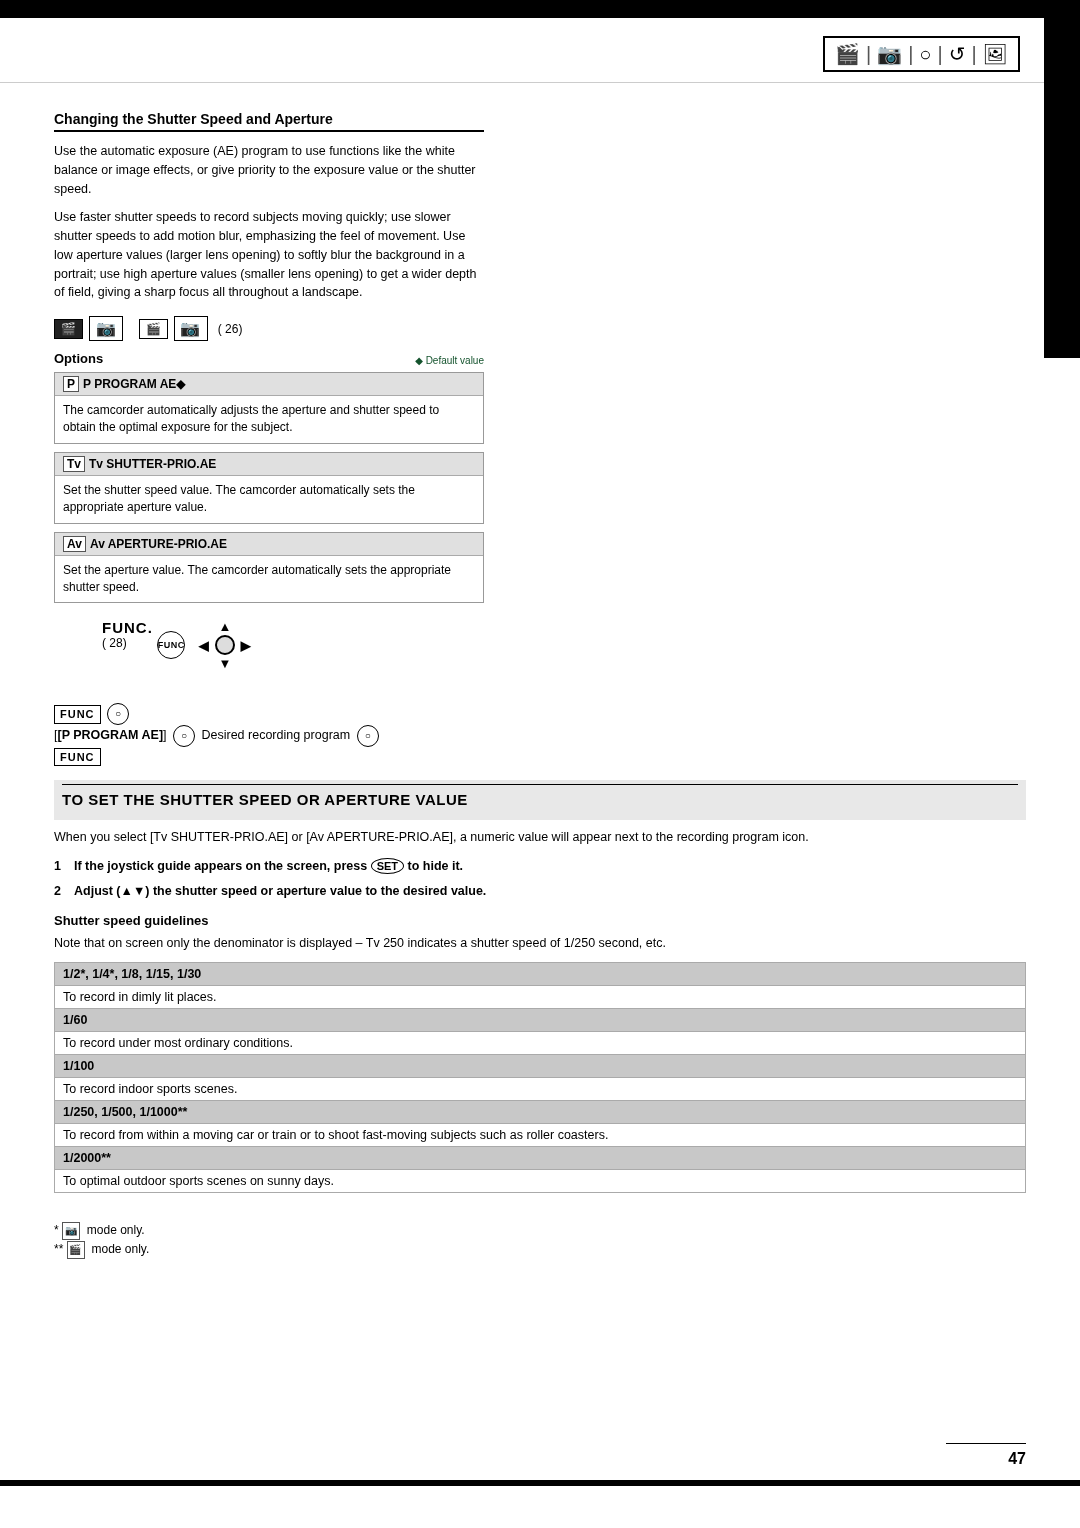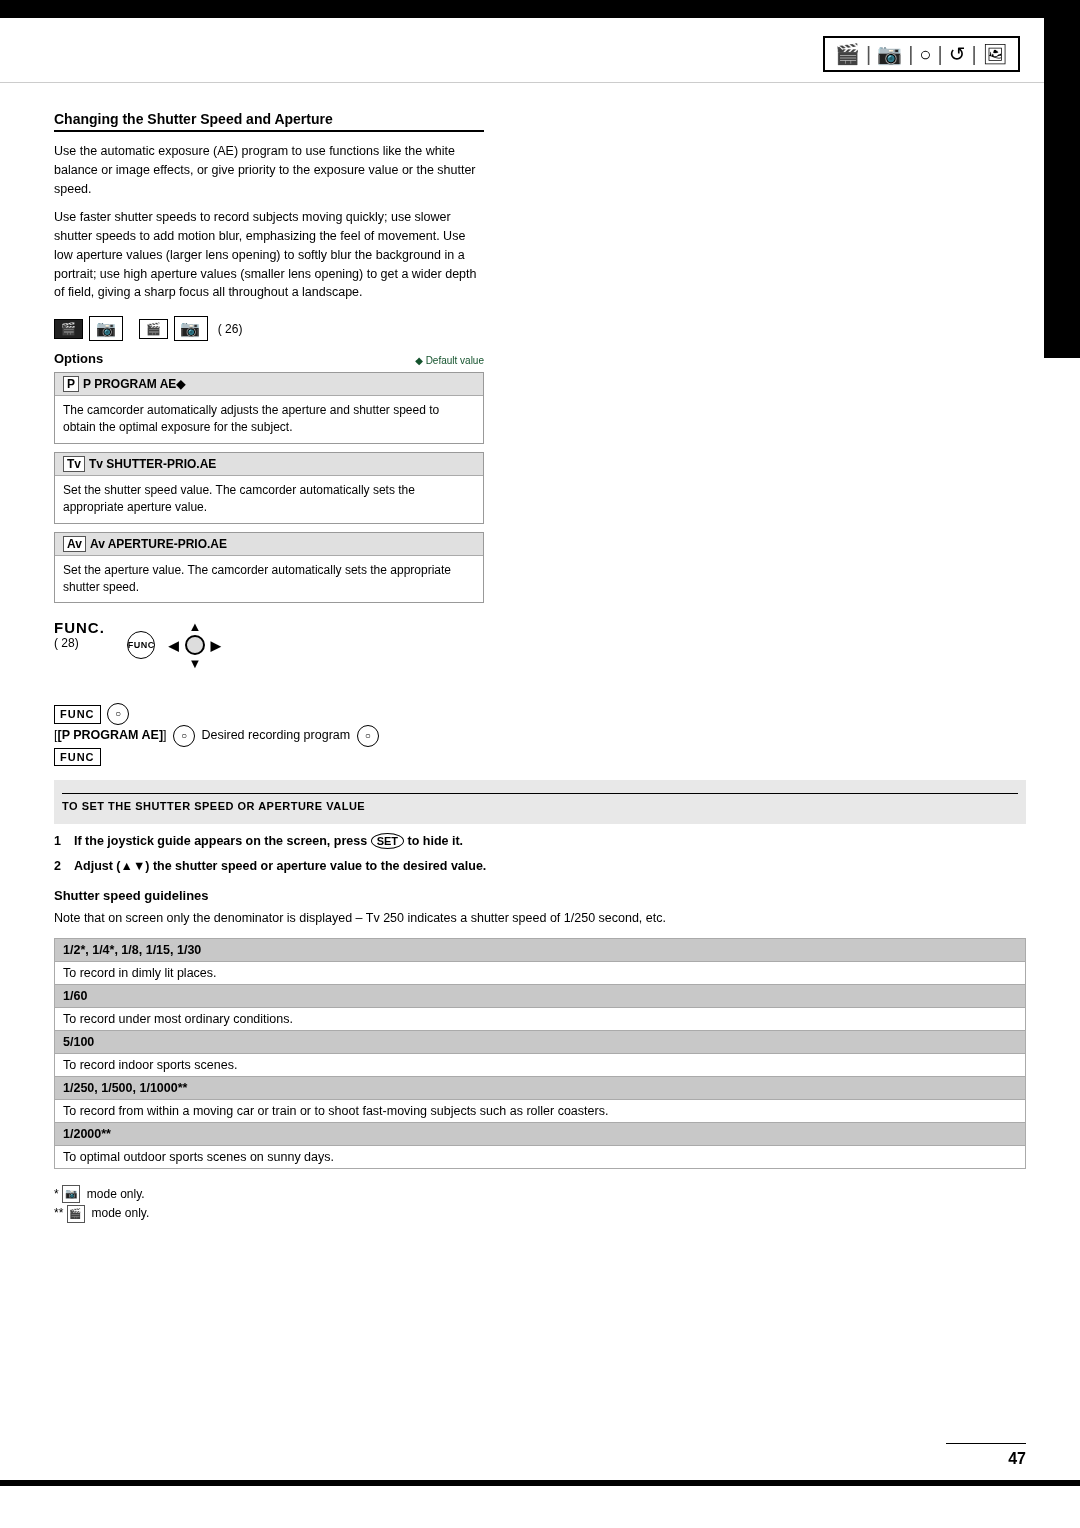--- a/index.html
+++ b/index.html
@@ -167,21 +167,21 @@
       border: 1px solid #555;
       padding: 0 3px;
       background: #fff;
     }
 
     
     .func-section {
       margin-top: 16px;
       display: flex;
       align-items: flex-start;
-      gap: 18px;
+      margin-left: 48px;
     }
 
     .func-label {
       font-size: 15px;
       font-weight: bold;
       letter-spacing: 1px;
     }
 
     .func-sub {
       font-size: 12px;
@@ -229,28 +229,27 @@
     }
 
     .prog-ae-text {
       font-size: 12.5px;
       margin-bottom: 14px;
       line-height: 1.5;
     }
 
     
     .set-shutter-heading {
-      font-size: 11px;
+      font-size: 15px;
       font-weight: bold;
       text-transform: uppercase;
       letter-spacing: 0.5px;
       border-top: 1.5px solid #000;
       padding-top: 6px;
       margin-bottom: 8px;
-      margin-top: 9px;
     }
 
     .set-shutter-body {
       font-size: 12.5px;
       line-height: 1.5;
       margin-bottom: 10px;
     }
 
     .numbered-list {
       margin: 8px 0 8px 0;
@@ -302,21 +301,21 @@
     }
 
     .shutter-table tr.desc-row td {
       background: #fff;
       padding: 4px 8px;
       border: 1px solid #aaa;
     }
 
     
     .footnotes {
-      margin-top: 16px;
+      margin-top: 28px;
       font-size: 12px;
       line-height: 1.6;
     }
 
     .footnote-icon {
       display: inline-block;
       border: 1px solid #555;
       padding: 0 2px;
       font-size: 10px;
       margin-right: 3px;
@@ -467,20 +466,21 @@
         <span>Desired recording program</span>
         <span class="func-circle">○</span>
         <br>
         <span class="func-box">FUNC</span>
       </div>
 
       <div class="set-shutter-box">
         <div class="set-shutter-heading">To set the shutter speed or aperture value</div>
       </div>
 
+      <p class="set-shutter-body">When you select [Tv SHUTTER-PRIO.AE] or [Av APERTURE-PRIO.AE], a numeric value will appear next to the recording program icon.</p>
 
       <ol class="numbered-list">
         <li>
           <span class="num">1</span>
           <span>
             <span class="bold-inline">If the joystick guide appears on the screen, press </span>
             <span style="border:1.5px solid #000; border-radius:50%; padding:1px 5px; font-size:11px; font-weight:bold;">SET</span>
             <span class="bold-inline"> to hide it.</span>
           </span>
         </li>
@@ -503,21 +503,21 @@
             <tr class="desc-row">
               <td>To record in dimly lit places.</td>
             </tr>
             <tr class="header-row">
               <td>1/60</td>
             </tr>
             <tr class="desc-row">
               <td>To record under most ordinary conditions.</td>
             </tr>
             <tr class="header-row">
-              <td>5/100</td>
+              <td>1/100</td>
             </tr>
             <tr class="desc-row">
               <td>To record indoor sports scenes.</td>
             </tr>
             <tr class="header-row">
               <td>1/250, 1/500, 1/1000**</td>
             </tr>
             <tr class="desc-row">
               <td>To record from within a moving car or train or to shoot fast-moving subjects such as roller coasters.</td>
             </tr>

